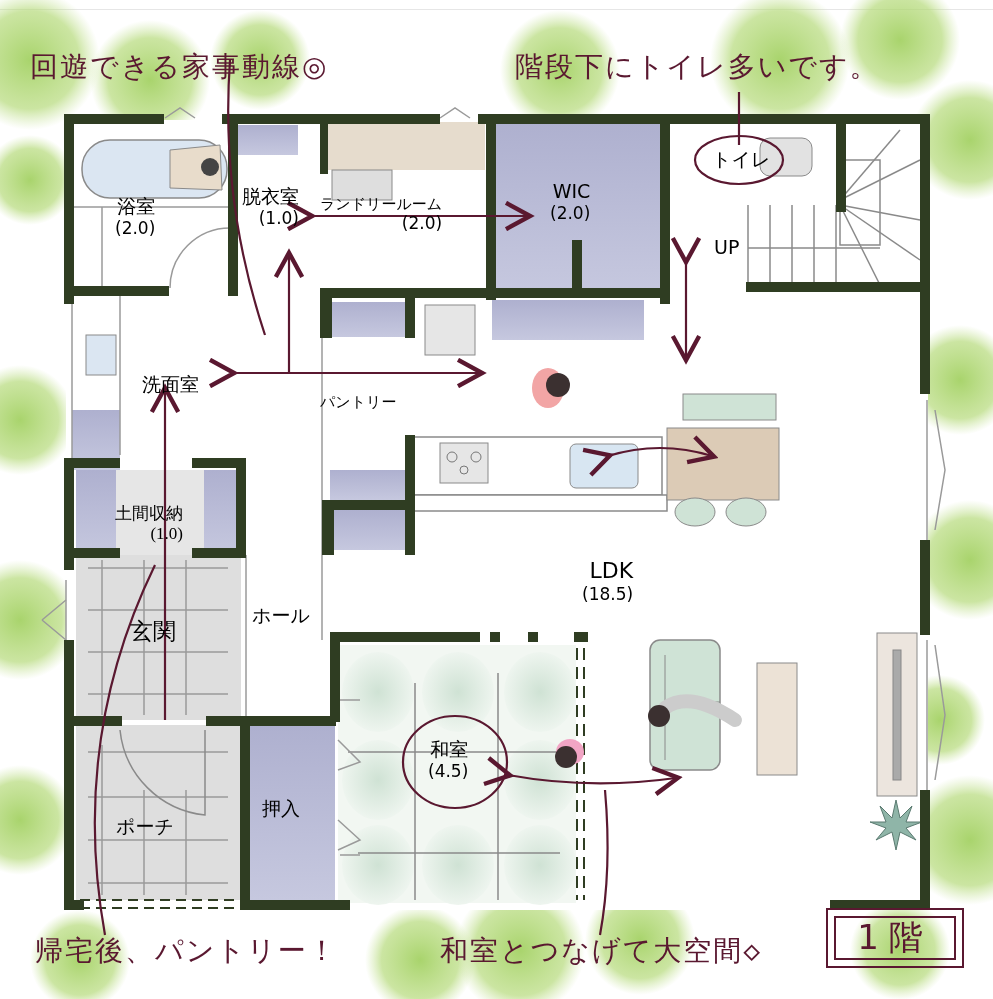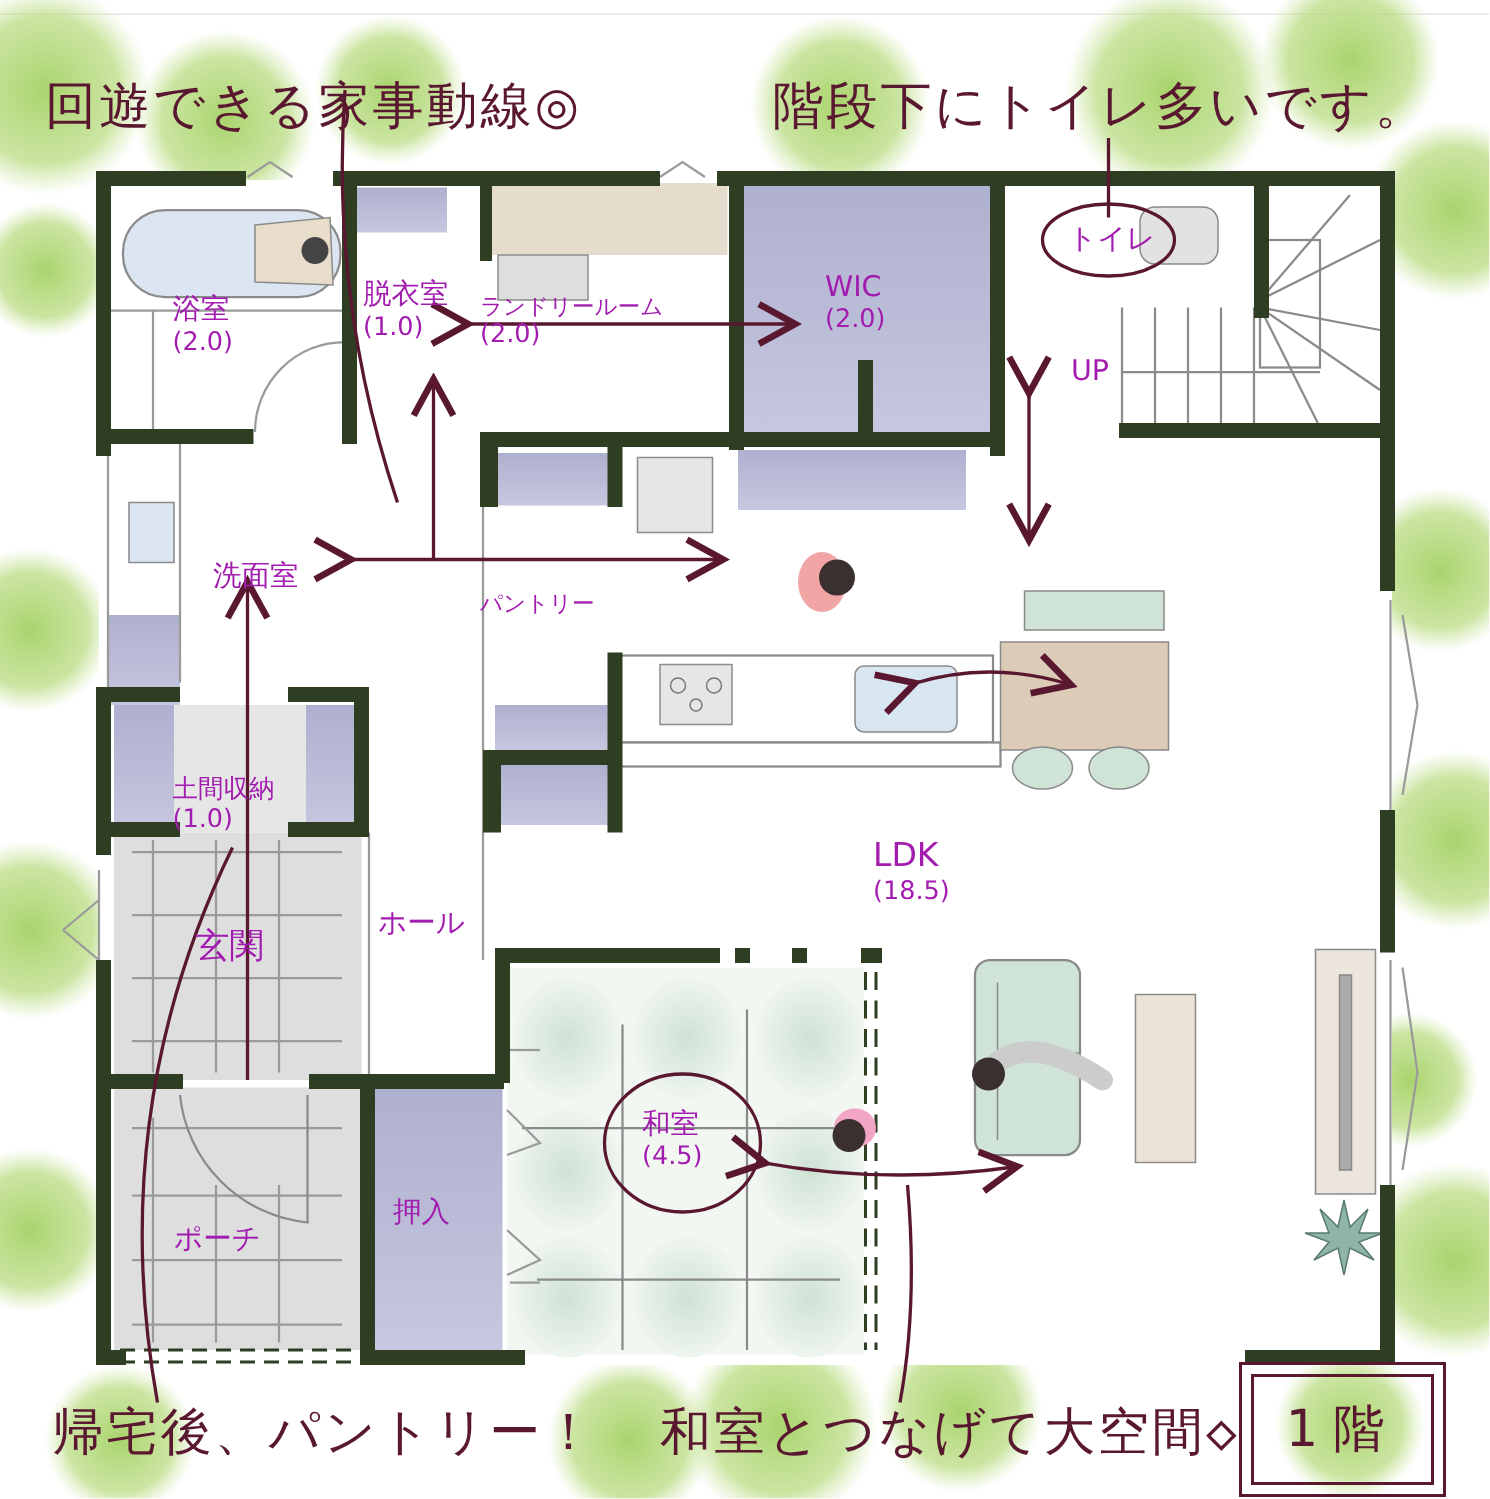--- a/index.html
+++ b/index.html
@@ -1,23 +1,23 @@
 <!DOCTYPE html>
 <html><head>
 <meta charset="utf-8">
 <style>
   html, body { margin: 0; padding: 0; }
   body { width: 993px; height: 999px; position: relative; overflow: hidden; background: #ffffff; font-family: "DejaVu Sans", sans-serif; }
   .topline { position: absolute; left: 0; top: 9px; width: 993px; height: 1px; background: #e6e6e6; }
   svg#plan { position: absolute; left: 0; top: 0; }
   .overlay { position: absolute; white-space: nowrap; }
-  .caption { color: #5a1830; font-size: 34px; letter-spacing: 2px; font-family: "DejaVu Sans", sans-serif; text-align: right; }
-  .room { color: #a21caf; font-size: 19px; text-align: left; line-height: 1.2; font-family: "DejaVu Sans", sans-serif; }
+  .caption { color: #5a1830; font-size: 28px; letter-spacing: 2px; font-family: "DejaVu Sans", sans-serif; text-align: right; }
+  .room { color: #000000; font-size: 19px; text-align: right; line-height: 1.2; font-family: "DejaVu Sans", sans-serif; }
   .room .area { display: block; font-size: 17px; }
-  .floor-badge { position: absolute; left: 826px; top: 908px; width: 138px; height: 90px; border: 2px solid #5a1830; box-sizing: border-box; }
+  .floor-badge { position: absolute; left: 826px; top: 908px; width: 138px; height: 60px; border: 2px solid #5a1830; box-sizing: border-box; }
   .floor-badge-inner { position: absolute; left: 6px; top: 6px; right: 6px; bottom: 6px; border: 2px solid #5a1830; display: flex; align-items: center; justify-content: center; color: #5a1830; font-size: 34px; letter-spacing: 10px; font-family: "DejaVu Sans", sans-serif; }
 </style>
 </head>
 <body>
 
 <div class="topline"></div>
 
 <svg id="plan" width="993" height="999" viewBox="0 0 993 999">
   <defs>
     <radialGradient id="leaf" cx="50%" cy="50%" r="50%">
@@ -319,21 +319,21 @@
 </div>
 <div class="overlay room" style="left:714px; top:236px;">
   <span>UP</span>
 </div>
 <div class="overlay room" style="left:142px; top:373px;">
   <span>洗面室</span>
 </div>
 <div class="overlay room" style="left:320px; top:393px; font-size:15px;">
   <span>パントリー</span>
 </div>
-<div class="overlay room" style="left:115px; top:516px; font-size:17px;">
+<div class="overlay room" style="left:115px; top:504px; font-size:17px;font-family:Liberation Serif, serif;">
   <span>土間収納</span>
   <span class="area">(1.0)</span>
 </div>
 <div class="overlay room" style="left:130px; top:618px; font-size:23px;">
   <span>玄関</span>
 </div>
 <div class="overlay room" style="left:252px; top:604px;">
   <span>ホール</span>
 </div>
 <div class="overlay room" style="left:582px; top:558px; font-size:22px;">

